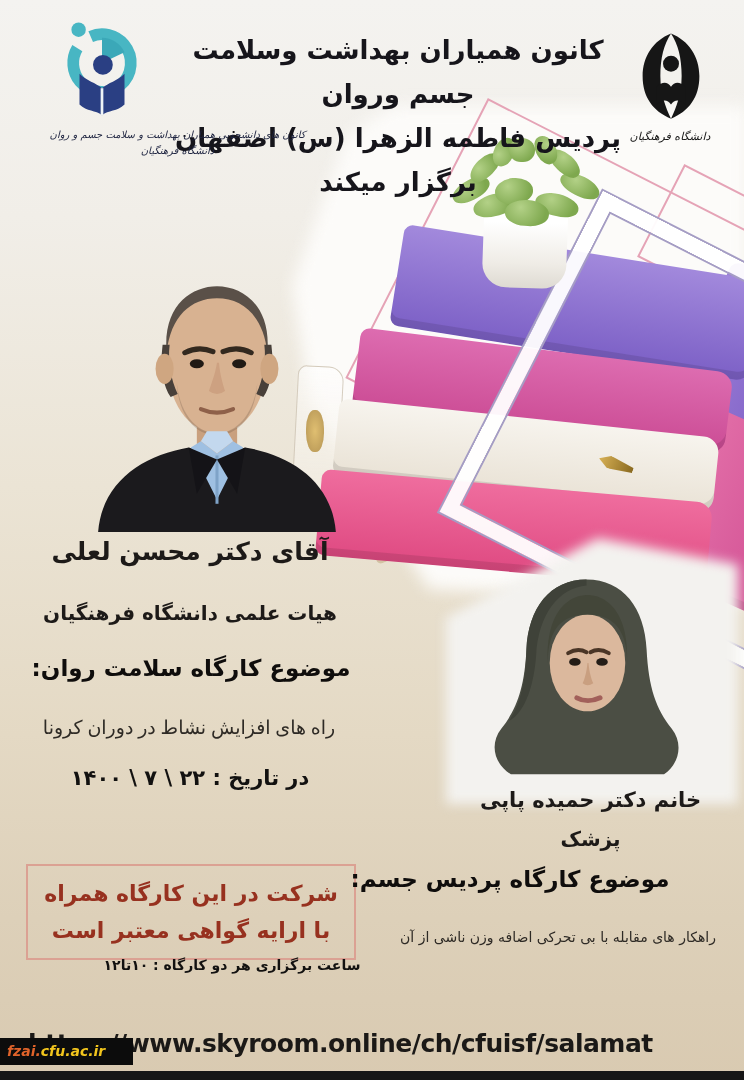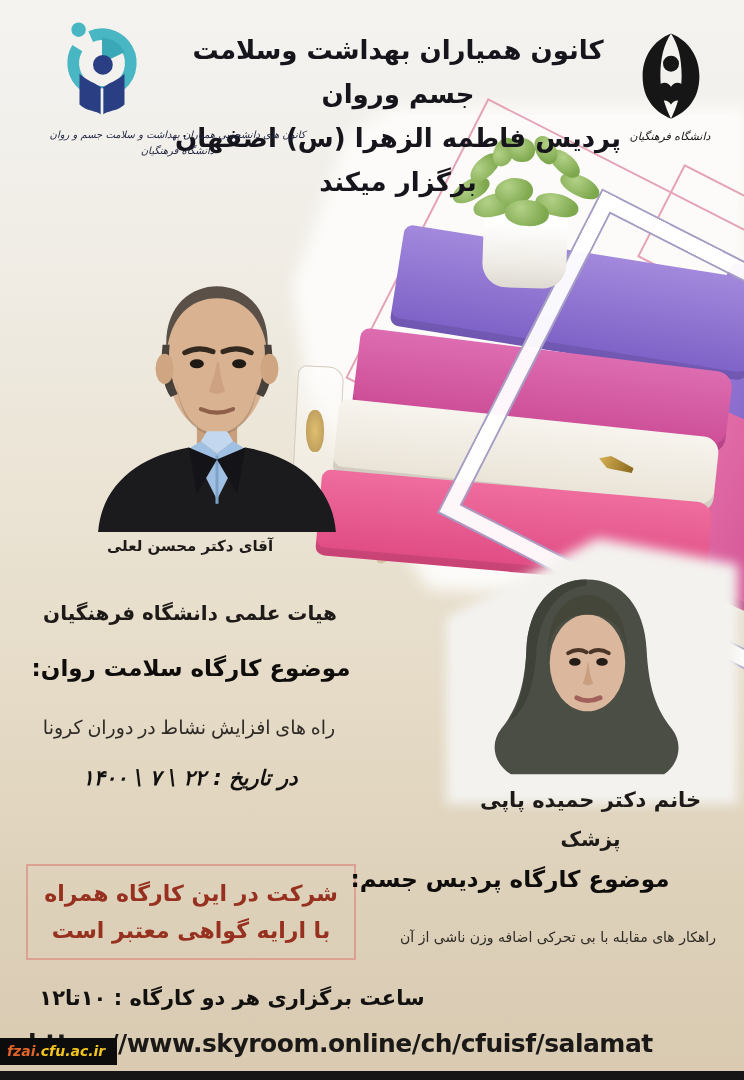--- a/index.html
+++ b/index.html
@@ -60,36 +60,36 @@
   .glass{left:294px;top:366px;width:44px;height:164px;transform:rotate(3deg);
     background:linear-gradient(180deg,rgba(255,255,255,.55),rgba(240,234,222,.8));
     border:1px solid rgba(200,190,172,.75);border-radius:9px 15px 11px 11px;}
   .glass-gold{left:306px;top:410px;width:18px;height:42px;border-radius:45%;opacity:.85;
     background:radial-gradient(#dcb65c,#a9843a);}
   .woman-bg-wrap{left:446px;top:538px;width:292px;height:266px;filter:blur(6px);}
   .woman-bg{width:100%;height:100%;background:#f3f2ef;
     clip-path:polygon(0 30%,52% 0,100% 10%,100% 100%,0 100%);}
   
   .t{color:#1d1a18;text-align:center;}
-  .man-name{left:30px;top:537px;width:320px;font-size:15px;font-weight:700;}
+  .man-name{left:30px;top:537px;width:320px;font-size:25px;font-weight:700;}
   .man-affil{left:30px;top:601px;width:320px;font-size:20px;font-weight:700;}
   .mental-label{left:26px;top:655px;width:330px;font-size:23px;font-weight:800;color:#0f0d0c;}
   .mental-topic{left:14px;top:716px;width:350px;font-size:19px;font-weight:500;color:#2e2a25;font-family:Liberation Serif, serif;}
-  .date1{left:30px;top:766px;width:320px;font-size:21px;font-weight:800;color:#121110;font-style:italic;}
+  .date1{left:30px;top:766px;width:320px;font-size:21px;font-weight:800;color:#121110;}
   .certbox{left:26px;top:843px;width:318px;padding:9px 4px;border:2px solid #dba193;
     font-size:22px;font-weight:800;line-height:37px;color:#97311f;text-align:center;margin-top:21px;}
   .woman-name{left:438px;top:788px;width:305px;font-size:21px;font-weight:700;}
   .woman-role{left:438px;top:827px;width:305px;font-size:20px;font-weight:700;}
   .body-label{left:330px;top:866px;width:360px;font-size:23px;font-weight:800;color:#0f0d0c;}
   .body-topic{left:286px;top:929px;width:430px;font-size:14px;font-weight:500;color:#2e2a25;text-align:right;}
   .date2{left:430px;top:986px;width:288px;font-size:21px;font-weight:800;text-align:right;color:#121110;}
-  .schedule{left:22px;top:986px;width:420px;font-size:21px;font-weight:800;color:#121110;}
+  .schedule{left:22px;top:957px;width:420px;font-size:14px;font-weight:800;color:#121110;}
   .url{left:28px;top:1029px;direction:ltr;font-size:25px;font-weight:700;color:#1b1917;
     font-family:"DejaVu Sans",sans-serif;letter-spacing:-0.5px;}
-  .watermark{left:0;top:1038px;background:#0c0c0c;padding:5px 12px 6px 7px;
+  .watermark{left:0;top:1038px;background:#0c0c0c;padding:5px 28px 6px 7px;
     font-style:italic;font-weight:800;font-size:14px;}
   .wm-a{color:#e0632a;} .wm-b{color:#f2c51d;}
   .bottom-bar{left:0;bottom:0;width:744px;height:9px;background:#161616;}
 </style>
 </head>
 <body>
 
 <div class="poster">
 
   <div class="abs blurwrap collage-bg-wrap">

